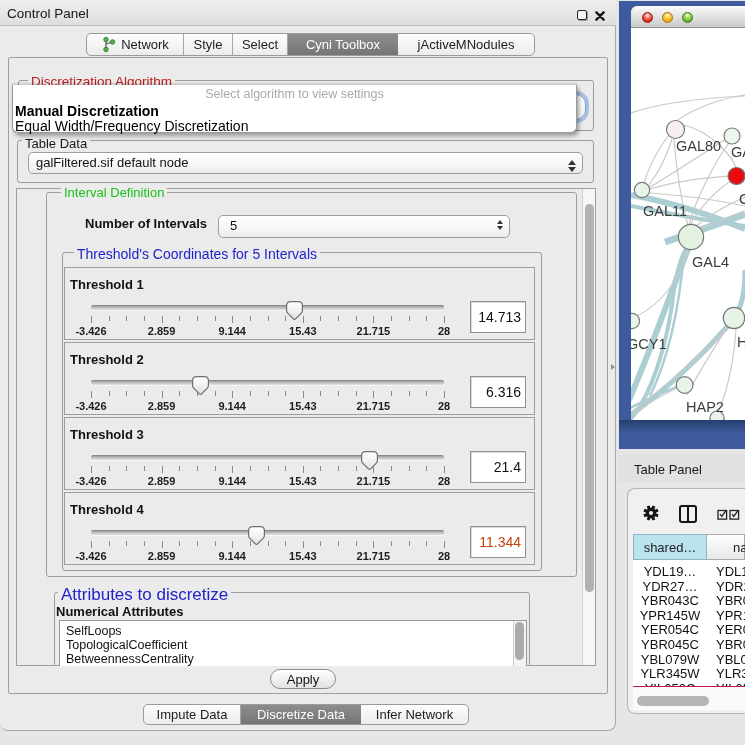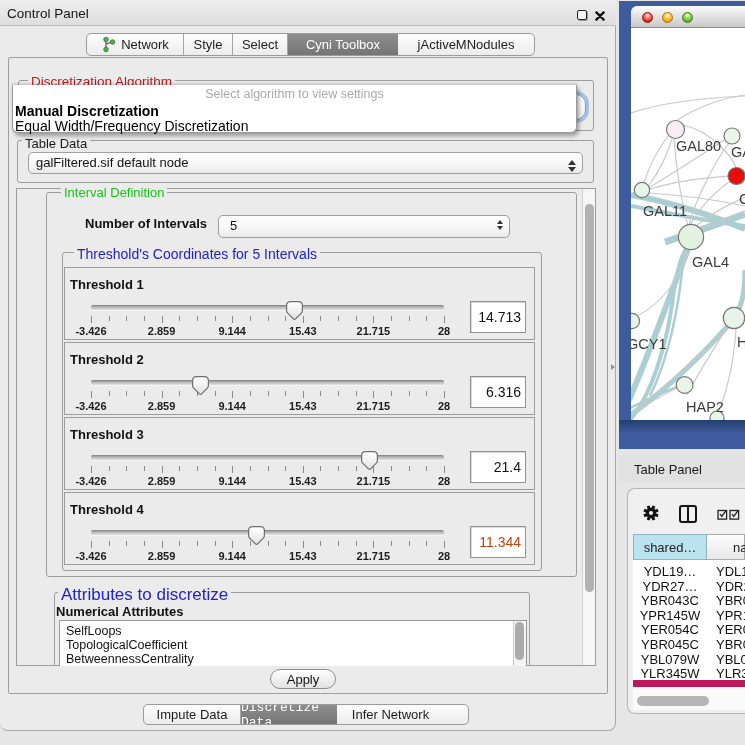--- a/index.html
+++ b/index.html
@@ -258,21 +258,21 @@
 <div class="lbl" style="left:49px;top:58px;font-size:12.5px;color:#111;">TopologicalCoefficient</div>
 <div class="lbl" style="left:49px;top:72px;font-size:12.5px;color:#111;">BetweennessCentrality</div>
 <div class="abs" style="left:496px;top:41px;width:13px;height:78px;background:#f4f4f4;border-left:1px solid #ccc;"></div>
 <div class="abs" style="left:498px;top:42px;width:9px;height:38px;background:#ababab;border-radius:5px;"></div>
 </div>
 <div class="abs" style="left:270px;top:669px;width:66px;height:20px;border:1px solid #8d8d8d;border-radius:10px;background:linear-gradient(#ffffff,#e2e2e2);display:flex;align-items:center;justify-content:center;font-size:13px;color:#111;">Apply</div>
 <div class="abs" style="left:143px;top:704px;width:326px;height:21px;background:linear-gradient(#fdfdfd,#ececec);border:1px solid #9b9b9b;border-radius:5px;display:flex;align-items:stretch;overflow:hidden;">
       <div class="seg" style="width:97px;color:#1c1c1c;border-right:1px solid #a5a5a5;font-size:13px;display:flex;align-items:center;justify-content:center;">
         <span>Impute Data</span>
       </div>
-      <div class="seg" style="width:96px;background:linear-gradient(#8d8d8d,#757575);color:#fff;font-size:13px;display:flex;align-items:center;justify-content:center;font-family:Liberation Mono, monospace;">
+      <div class="seg" style="width:120px;background:linear-gradient(#8d8d8d,#757575);color:#fff;font-size:13px;display:flex;align-items:center;justify-content:center;">
         <span>Discretize Data</span>
       </div>
       <div class="seg" style="width:107px;color:#1c1c1c;font-size:13px;display:flex;align-items:center;justify-content:center;">
         <span>Infer Network</span>
       </div>
     </div>
 <div class="abs" style="left:12px;top:85px;width:565px;height:48px;background:#fff;border:1px solid #999;border-top:none;border-radius:0 0 6px 6px;box-shadow:2px 3px 4px rgba(0,0,0,0.35), 0 -2px 2px rgba(0,0,0,0.12);"></div>
 <div class="lbl" style="left:12px;top:87px;width:565px;text-align:center;font-size:12.5px;color:#a9a9a9;">Select algorithm to view settings</div>
 <div class="lbl" style="left:15px;top:103px;font-size:14px;font-weight:bold;color:#000;">Manual Discretization</div>
 <div class="lbl" style="left:15px;top:118px;font-size:14px;color:#000;">Equal Width/Frequency Discretization</div>
@@ -346,21 +346,21 @@
 <div class="abs" style="left:679px;top:505px;width:17.5px;height:17.5px;border:2.6px solid #141414;border-radius:3px;"></div>
 <div class="abs" style="left:686.6px;top:507px;width:2.3px;height:13.5px;background:#141414;"></div>
 <svg class="abs" style="left:716.5px;top:509px;" width="11" height="11" viewBox="0 0 11 11">
       <rect x="1" y="1.5" width="8.6" height="8.6" fill="none" stroke="#222" stroke-width="1.3"></rect>
       <path d="M3 5.2 L4.8 7.4 L8.8 1.8" stroke="#222" stroke-width="1.3" fill="none"></path>
     </svg>
 <svg class="abs" style="left:728.5px;top:509px;" width="11" height="11" viewBox="0 0 11 11">
       <rect x="1" y="1.5" width="8.6" height="8.6" fill="none" stroke="#222" stroke-width="1.3"></rect>
       <path d="M3 5.2 L4.8 7.4 L8.8 1.8" stroke="#222" stroke-width="1.3" fill="none"></path>
     </svg>
-<div class="abs" style="left:633px;top:534px;width:112px;height:153px;background:#fff;overflow:hidden;border-bottom:7px solid #be185d;">
+<div class="abs" style="left:633px;top:534px;width:112px;height:153px;background:#fff;overflow:hidden;border-bottom:1px solid #be185d;">
 <div class="abs" style="left:0;top:0;width:74px;height:26px;background:#bae2ef;border:1px solid #8fb2bd;font-size:13px;color:#222;display:flex;align-items:center;justify-content:center;">shared…</div>
 <div class="abs" style="left:74px;top:0;width:38px;height:26px;background:linear-gradient(#fdfdfd,#e8e8e8);border:1px solid #a9a9a9;border-left:none;font-size:13px;color:#222;">
         <span style="position:absolute;left:26px;top:5px;">na</span>
       </div>
 <div class="lbl" style="left:0px;top:30.0px;width:74px;text-align:center;font-size:13px;color:#111;">YDL19…</div>
 <div class="lbl" style="left:83px;top:30.0px;font-size:13px;color:#111;">YDL19</div>
 <div class="lbl" style="left:0px;top:44.6px;width:74px;text-align:center;font-size:13px;color:#111;">YDR27…</div>
 <div class="lbl" style="left:83px;top:44.6px;font-size:13px;color:#111;">YDR21</div>
 <div class="lbl" style="left:0px;top:59.2px;width:74px;text-align:center;font-size:13px;color:#111;">YBR043C</div>
 <div class="lbl" style="left:83px;top:59.2px;font-size:13px;color:#111;">YBR04</div>

